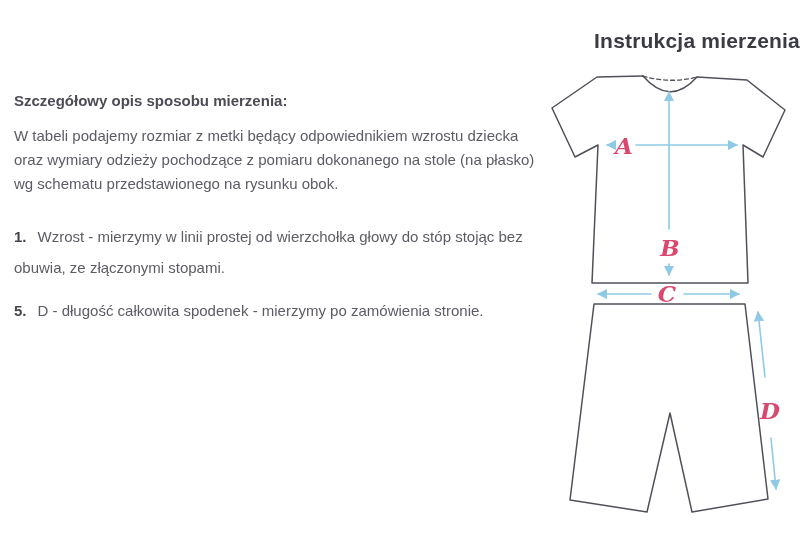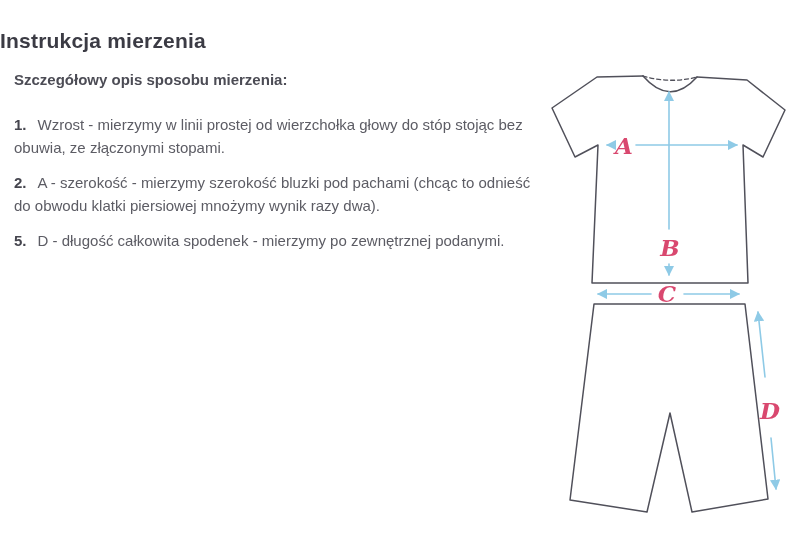--- a/index.html
+++ b/index.html
@@ -5,35 +5,35 @@
   html,body { margin:0; padding:0; background:#ffffff; }
   .page {
     position:relative;
     width:800px; height:537px;
     background:#ffffff;
     overflow:hidden;
     font-family:"Liberation Sans","DejaVu Sans",sans-serif;
   }
   .title {
     position:absolute; top:29px; left:0; width:100%;
-    margin:0; text-align:left;
+    margin:0; text-align:right;
     font-size:21px; font-weight:bold; letter-spacing:.2px;
     color:#3b3b44;
   }
   .text-col {
-    position:absolute; left:14px; top:71px; width:537px;
+    position:absolute; left:14px; top:92px; width:537px;
     color:#5c5c64; font-size:15px;
   }
   .section-heading {
     margin:0 0 15px 0;
     font-size:15px; font-weight:bold; color:#4c4c55;
   }
   .para { margin:0 0 17px 0; line-height:24px; }
   .steps { margin:25px 0 0 0; padding:0; list-style:none; }
-  .step { margin:0 0 12px 0; line-height:23px; }
+  .step { margin:0 0 12px 0; line-height:31px; }
   .step-num { font-weight:bold; color:#45454e; padding-right:11px; }
   .diagram {
     position:absolute; left:540px; top:55px;
     width:260px; height:482px;
   }
   .garment { fill:none; stroke:#50505a; stroke-width:1.5;
              stroke-linejoin:round; stroke-linecap:round; }
   .collar-dashed { fill:none; stroke:#50505a; stroke-width:1.3;
                    stroke-dasharray:4 3; stroke-linecap:round; }
   .measure { fill:none; stroke:#8ecae6; stroke-width:1.6; stroke-linecap:round; }
@@ -45,25 +45,25 @@
 </style>
 </head>
 <body>
 
 <div class="page">
 
   <h1 class="title">Instrukcja mierzenia</h1>
 
   <div class="text-col">
     <h2 class="section-heading">Szczegółowy opis sposobu mierzenia:</h2>
+    <p class="para">W tabeli podajemy rozmiar z metki będący odpowiednikiem wzrostu dziecka oraz wymiary odzieży pochodzące z pomiaru dokonanego na stole (na płasko) wg schematu przedstawionego na rysunku obok.</p>
 
     <ol class="steps">
       <li class="step"><span class="step-num">1.</span><span>Wzrost - mierzymy w linii prostej od wierzchołka głowy do stóp stojąc bez obuwia, ze złączonymi stopami.</span></li>
-      <li class="step"><span class="step-num">2.</span><span>A - szerokość - mierzymy szerokość bluzki pod pachami (chcąc to odnieść do obwodu klatki piersiowej mnożymy wynik razy dwa).</span></li>
-      <li class="step"><span class="step-num">5.</span><span>D - długość całkowita spodenek - mierzymy po zewnętrznej podanymi.</span></li>
+      <li class="step"><span class="step-num">5.</span><span>D - długość całkowita spodenek - mierzymy po zamówienia stronie.</span></li>
     </ol>
   </div>
 
   <svg class="diagram" viewBox="540 55 260 482" xmlns="http://www.w3.org/2000/svg">
     <defs>
       <marker id="ah" viewBox="0 0 10 10" refX="9" refY="5" markerWidth="6.5" markerHeight="6.5" orient="auto-start-reverse">
         <path d="M0,0 L10,5 L0,10 z" fill="#8ecae6"></path>
       </marker>
     </defs>
 

